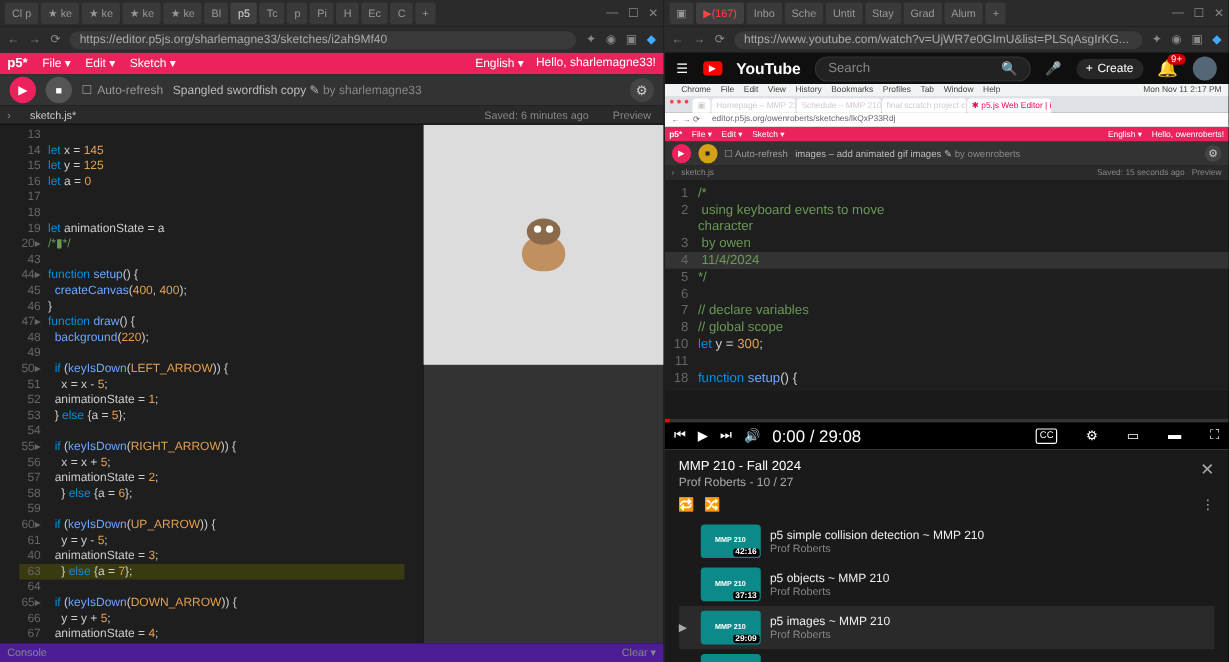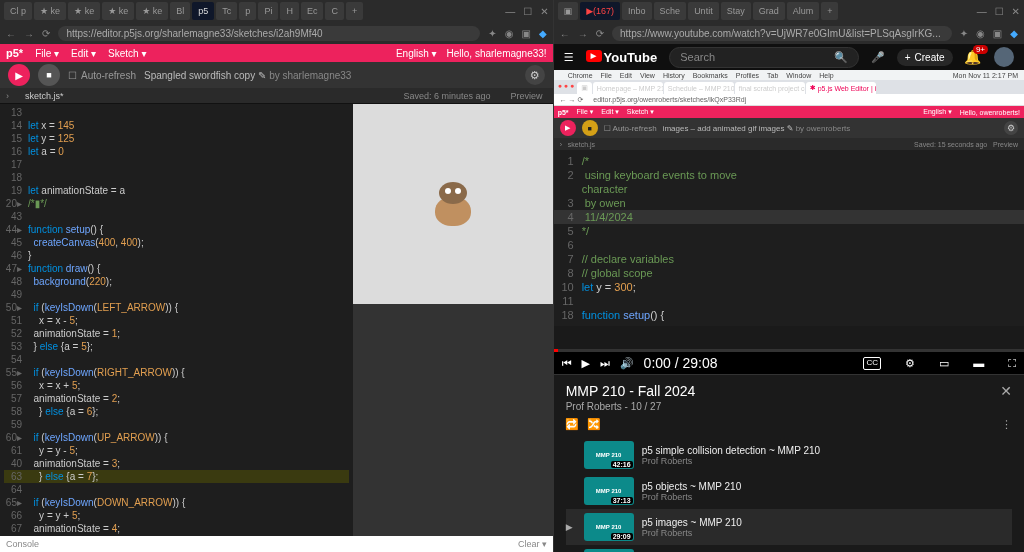--- a/index.html
+++ b/index.html
@@ -2,59 +2,59 @@
 <html><head>
 <meta charset="utf-8">
 <style>
 *{margin:0;padding:0;box-sizing:border-box;font-family:Arial,Helvetica,sans-serif}
 body{background:#000;width:1024px;height:552px;overflow:hidden;display:flex;color:#ccc;font-size:11px}
 .window{display:flex;flex-direction:column;height:100%}
 .left{width:599px;border-right:1px solid #333}
 .right{width:509px}
 .titlebar{height:22px;background:#2b2b2b;display:flex;align-items:center;padding:0 4px;gap:2px}
 .tab{height:18px;background:#3a3a3a;display:flex;align-items:center;padding:0 6px;font-size:9px;color:#999;border-radius:2px;white-space:nowrap;overflow:hidden;max-width:50px}
-.tab.active{background:#0f172a;color:#ddd}
+.tab.active{background:#404040;color:#ddd}
 .win-ctrl{margin-left:auto;display:flex;gap:8px;color:#888;font-size:10px}
 .addrbar{height:22px;background:#2b2b2b;display:flex;align-items:center;padding:0 6px;gap:8px;color:#888;font-size:10px}
 .addr-url{flex:1;background:#3a3a3a;border-radius:10px;padding:2px 8px;font-size:10px;color:#aaa;overflow:hidden;white-space:nowrap}
 .toolbar-icons{display:flex;gap:8px;color:#888}
 
 .p5header{height:18px;background:#ed225d;display:flex;align-items:center;padding:0 6px;gap:12px;color:#fff;font-size:10px}
 .p5logo{font-weight:bold;font-size:11px}
 .p5opts{margin-left:auto;display:flex;gap:10px;font-size:10px}
 .p5toolbar{height:26px;background:#333;display:flex;align-items:center;padding:0 8px;gap:8px}
 .playbtn{width:22px;height:22px;border-radius:50%;background:#ed225d;display:flex;align-items:center;justify-content:center;color:#fff;font-size:10px}
 .stopbtn{width:22px;height:22px;border-radius:50%;background:#555;display:flex;align-items:center;justify-content:center;color:#fff;font-size:9px}
 .autoref{display:flex;align-items:center;gap:4px;font-size:10px;color:#999}
 .sketchname{font-size:10px;color:#bbb}
 .gear{margin-left:auto;width:20px;height:20px;border-radius:50%;background:#444;display:flex;align-items:center;justify-content:center;font-size:11px}
 .tabbar{height:16px;background:#2a2a2a;display:flex;align-items:center;font-size:9px;color:#888;border-bottom:1px solid #111}
 .tabbar .fname{padding:0 10px;color:#ccc}
 .tabbar .saved{margin-left:auto;padding-right:10px}
 .editor-area{flex:1;display:flex;overflow:hidden}
-.code{flex:1;background:#1e1e1e;font-family:Consolas,monospace;font-size:10px;line-height:13px;padding:2px 4px;overflow:hidden;position:relative}
+.code{flex:1;background:#1e1e1e;font-family:Consolas,monospace;font-size:10px;line-height:13px;padding:2px 16px;overflow:hidden;position:relative}
 .line{display:flex}
 .ln{width:24px;text-align:right;color:#666;padding-right:6px;user-select:none}
 .ct{white-space:pre;color:#ccc}
 .kw{color:#0090e0}
 .fn{color:#6ea6ff}
 .num{color:#e29f50}
 .cm{color:#6a9955}
 .hl{background:#3a3a10}
 .preview{width:200px;background:#333;display:flex;flex-direction:column}
 .canvas{background:#dcdcdc;height:200px;display:flex;align-items:center;justify-content:center;position:relative}
 .owl{width:44px;height:44px;position:relative}
 .owl-body{width:36px;height:30px;background:#c09060;border-radius:50% 50% 45% 45%;position:absolute;bottom:0;left:4px}
 .owl-head{width:28px;height:22px;background:#8a6a4a;border-radius:50%;position:absolute;top:0;left:8px}
 .owl-eye{width:6px;height:6px;background:#fff;border-radius:50%;position:absolute;top:6px}
 .owl-eye.l{left:6px}.owl-eye.r{right:6px}
-.console{height:16px;background:#ffffff;display:flex;align-items:center;padding:0 6px;font-size:9px;color:#888;justify-content:space-between}
+.console{height:16px;background:#4c1d95;display:flex;align-items:center;padding:0 6px;font-size:9px;color:#888;justify-content:space-between}
 
 .ythead{height:26px;background:#0f0f0f;display:flex;align-items:center;padding:0 10px;gap:12px}
-.ytlogo{display:flex;align-items:flex-start;gap:2px;color:#fff;font-size:13px;font-weight:bold}
+.ytlogo{display:flex;align-items:center;gap:12px;color:#fff;font-size:13px;font-weight:bold}
 .ytplay{width:16px;height:12px;background:#f00;border-radius:3px;display:flex;align-items:center;justify-content:center;color:#fff;font-size:7px}
 .ytsearch{flex:1;max-width:240px;background:#222;border:1px solid #333;border-radius:12px;padding:3px 10px;color:#888;font-size:11px;display:flex;align-items:center;justify-content:space-between}
 .ytcreate{background:#272727;color:#fff;padding:3px 8px;border-radius:12px;font-size:10px;display:flex;align-items:center;gap:4px}
 .ytbell{position:relative;color:#fff;font-size:14px}
 .ytbadge{position:absolute;top:-4px;right:-6px;background:#c00;color:#fff;font-size:8px;padding:0 3px;border-radius:6px}
 .ytavatar{width:20px;height:20px;border-radius:50%;background:#567}
 .video{flex:1;background:#000;position:relative;overflow:hidden;display:flex;flex-direction:column}
 .vcontent{flex:1;position:relative;background:#1a1a1a}
 .chrome-menu{height:10px;background:#f1f3f4;font-size:7px;color:#444;display:flex;gap:8px;padding:0 6px;align-items:center}
 .chrome-tabs{height:14px;background:#dee1e6;display:flex;gap:1px;padding:2px 2px 0;font-size:7px}
@@ -68,21 +68,21 @@
 .vtabbar{height:12px;background:#2a2a2a;font-size:7px;color:#888;display:flex;align-items:center;padding:0 6px}
 .vcode{background:#1e1e1e;font-family:Consolas,monospace;font-size:11px;line-height:14px;padding:4px 0}
 .vln{width:28px;text-align:right;color:#666;padding-right:8px;user-select:none;display:inline-block}
 .progress{height:3px;background:#333;position:relative}
 .progress-fill{height:100%;background:#f00;width:1%}
 .vcontrols{height:22px;background:rgba(0,0,0,0.7);display:flex;align-items:center;padding:0 8px;gap:10px;color:#fff;font-size:11px}
 .vtime{font-size:14px}
 .vcontrols .rightctrl{margin-left:auto;display:flex;gap:24px}
 .cc{border:1px solid #fff;font-size:8px;padding:0 2px;border-radius:2px}
 .playlist{background:#1a1a1a;border-top:1px solid #333;padding:8px 12px;height:178px;overflow:hidden}
-.pltitle{color:#fff;font-size:14px;font-weight:500}
+.pltitle{color:#fff;font-size:11px;font-weight:500}
 .plmeta{color:#aaa;font-size:10px;margin-top:2px}
 .plclose{float:right;color:#aaa;font-size:14px}
 .plctl{margin-top:6px;color:#aaa;font-size:11px;display:flex;gap:8px}
 .plitems{margin-top:6px}
 .plitem{display:flex;gap:8px;padding:4px 0;align-items:center}
 .plitem.active{background:#2a2a2a}
 .plthumb{width:50px;height:28px;background:#0c8a8a;border-radius:3px;position:relative;display:flex;align-items:center;justify-content:center;color:#fff;font-size:6px;font-weight:bold}
 .pldur{position:absolute;bottom:1px;right:1px;background:#000;color:#fff;font-size:7px;padding:0 2px;border-radius:2px}
 .plinfo{flex:1}
 .plname{color:#eee;font-size:10px}

